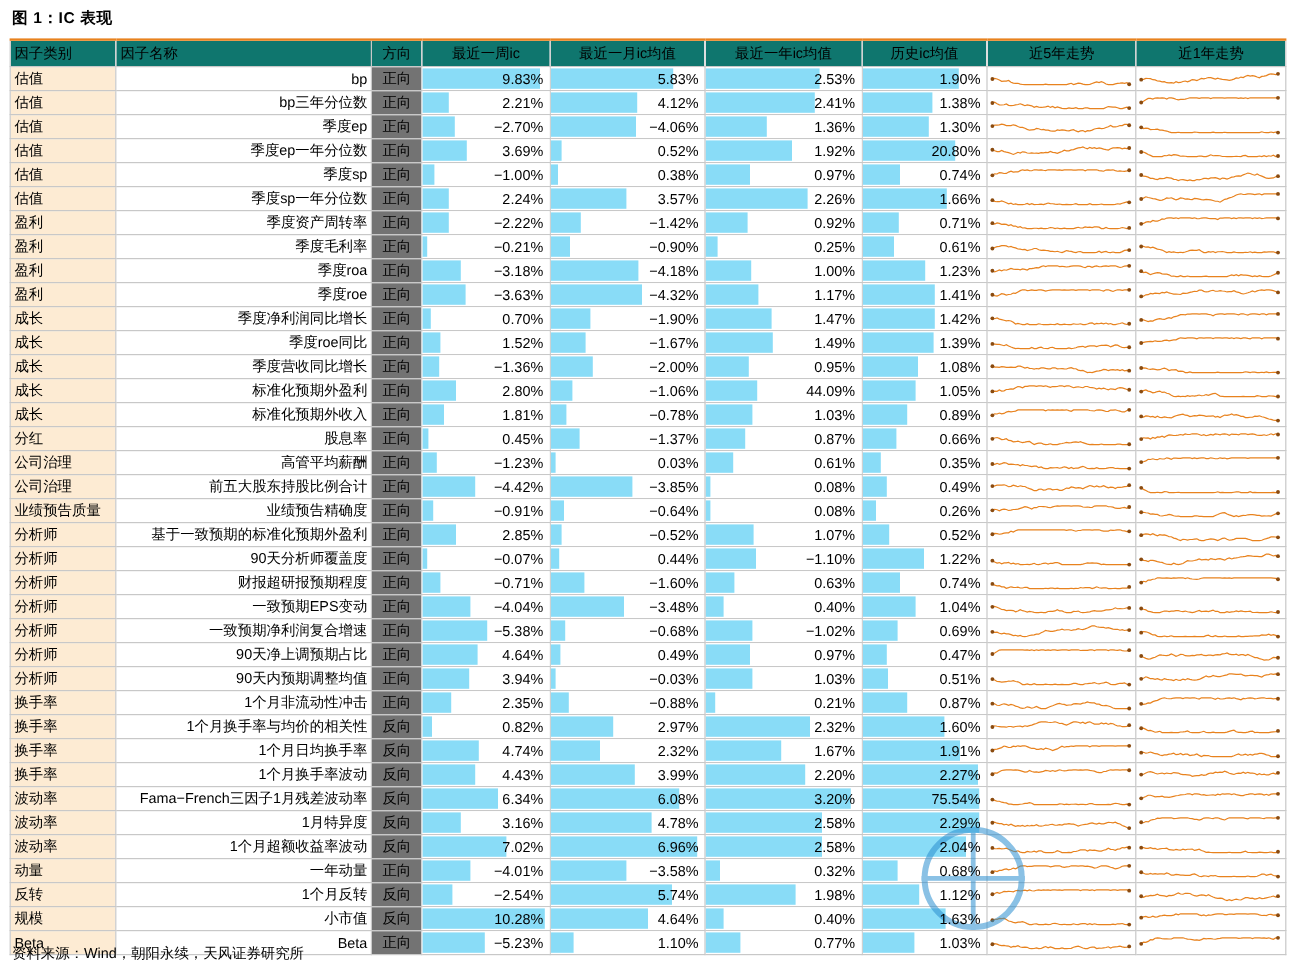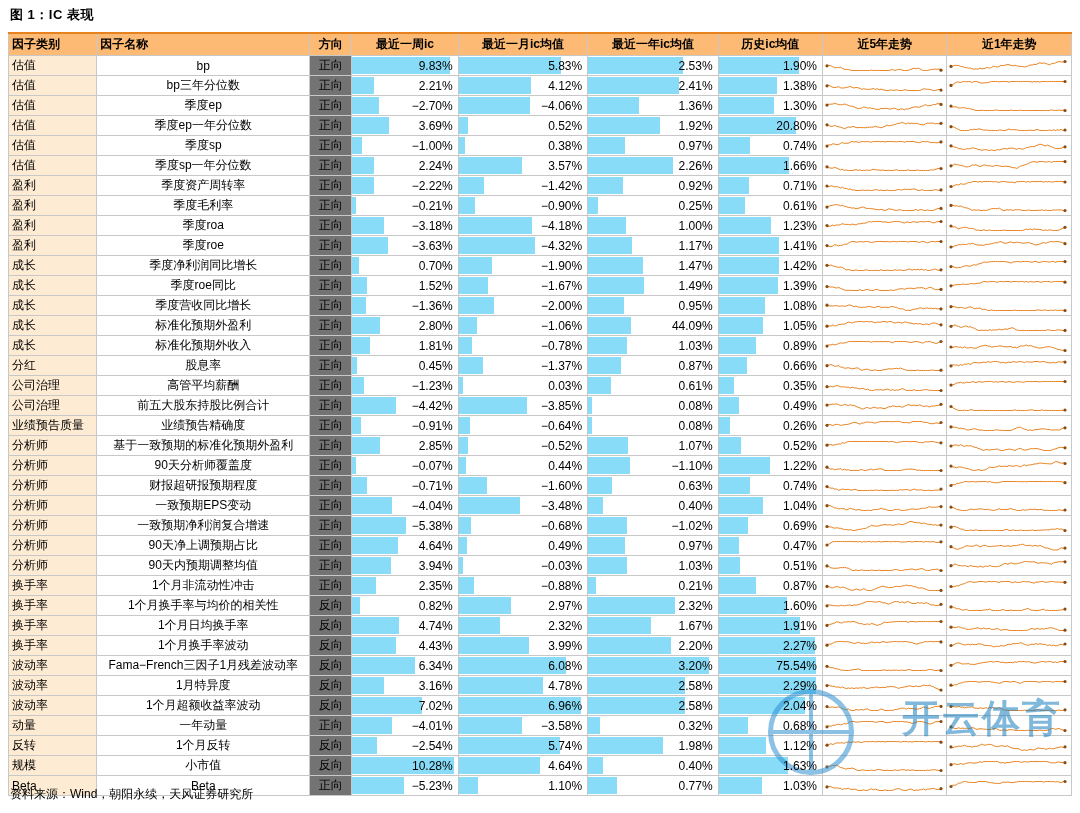--- a/index.html
+++ b/index.html
@@ -26,35 +26,35 @@
   }
   th,td{
     border:1px solid #c8c8c8;
     padding:0 3px;
     height:19px;
     font-size:12px;
     white-space:nowrap;
     overflow:hidden;
   }
   thead th{
-    background:#fdba74;
+    background:#0f766e;
     border-top:2px solid #e8821e;
     border-bottom:1px solid #c8c8c8;
-    font-weight:bold;
+    font-weight:normal;
     text-align:center;
     height:21px;
   }
   thead th.lefth{text-align:left;}
   tbody td.cat{
     background:#fdebd3;
     text-align:left;
     font-size:12px;
   }
   tbody td.nm{
-    text-align:center;
+    text-align:right;
     background:#fff;
   }
   tbody td.dir{
     text-align:center;
     background:#737373;
   }
   td.val{
     position:relative;
     background:#fff;
     text-align:right;
@@ -992,14 +992,13 @@
           </td>
         </tr>
       </tbody>
   </table>
 </div>
 
 <div id="source">资料来源：Wind，朝阳永续，天风证券研究所</div>
 
 <div id="wm">
   <div class="globe"></div>
-  <div class="ky">开云体育</div>
 </div>
 
 </body></html>

